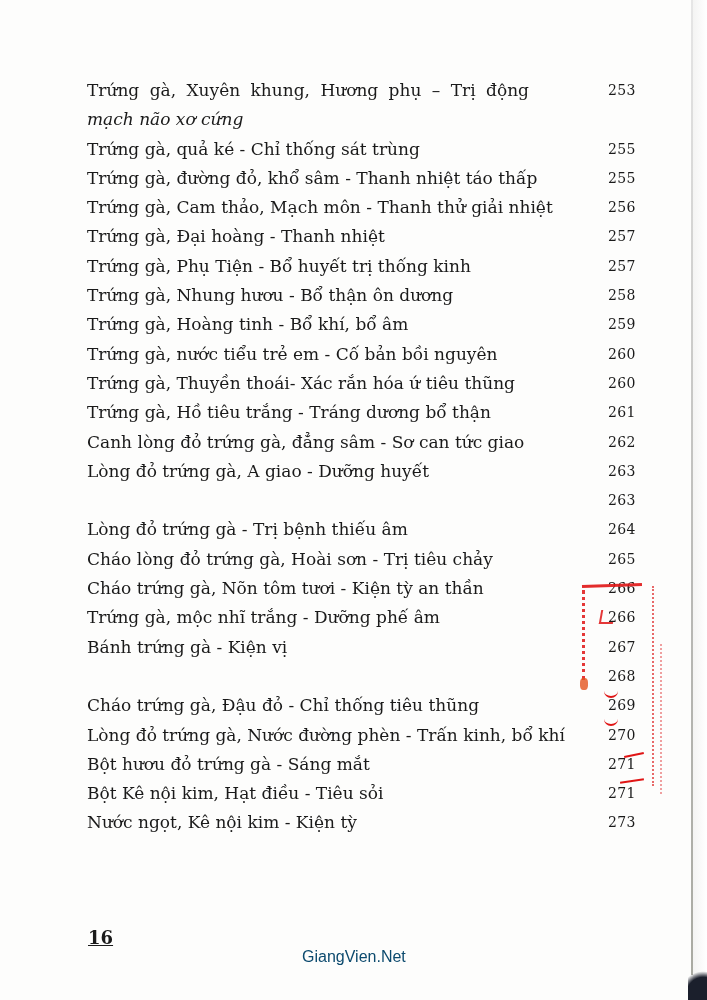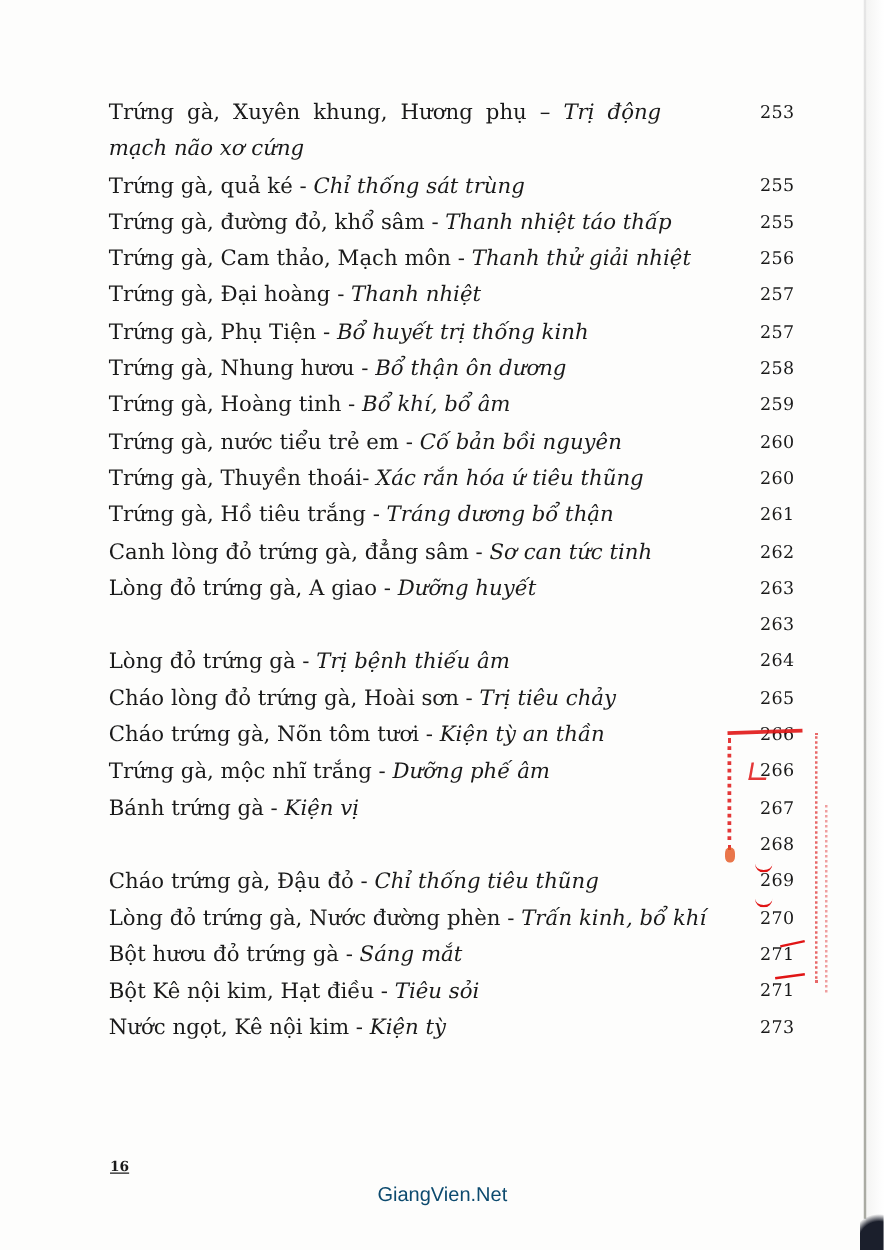--- a/index.html
+++ b/index.html
@@ -51,41 +51,40 @@
       line-height: 29.3px;
       font-size: 17px;
       white-space: nowrap;
     }
     .toc-row .title {
       position: absolute;
       left: 0;
       top: 0;
     }
     .toc-row .it {
-      font-style: italic;
       text-align: right;
     }
     .toc-row .pg {
       position: absolute;
       left: 521px;
       top: 0;
       font-size: 14px;
       letter-spacing: 0.3px;
     }
     .toc-row.first .title { word-spacing: 5px; }
     .cont {
       font-style: italic;
     }
     .page-number {
       position: absolute;
       left: 88px;
       top: 927px;
       font-family: "DejaVu Serif", serif;
       font-weight: bold;
-      font-size: 11px;
+      font-size: 18px;
       color: #1a1a1a;
       text-decoration: underline;
     }
     .watermark {
       position: absolute;
       left: 302px;
       top: 948px;
       font-family: "Liberation Sans", sans-serif;
       font-size: 16px;
       color: #0c4a6e;
@@ -191,21 +190,21 @@
     </div>
     <div class="toc-row">
       <span class="title"><span>Trứng gà, Thuyền thoái- </span><span class="it">Xác rắn hóa ứ tiêu thũng</span></span>
       <span class="pg">260</span>
     </div>
     <div class="toc-row">
       <span class="title"><span>Trứng gà, Hồ tiêu trắng - </span><span class="it">Tráng dương bổ thận</span></span>
       <span class="pg">261</span>
     </div>
     <div class="toc-row">
-      <span class="title"><span>Canh lòng đỏ trứng gà, đẳng sâm - </span><span class="it">Sơ can tức tinh</span></span>
+      <span class="title"><span>Canh lòng đỏ trứng gà, đẳng sâm - </span><span class="it">Sơ can tức giao</span></span>
       <span class="pg">262</span>
     </div>
     <div class="toc-row">
       <span class="title"><span>Lòng đỏ trứng gà, A giao - </span><span class="it">Dưỡng huyết</span></span>
       <span class="pg">263</span>
     </div>
     <div class="toc-row">
       <span class="pg">263</span>
     </div>
     <div class="toc-row">

